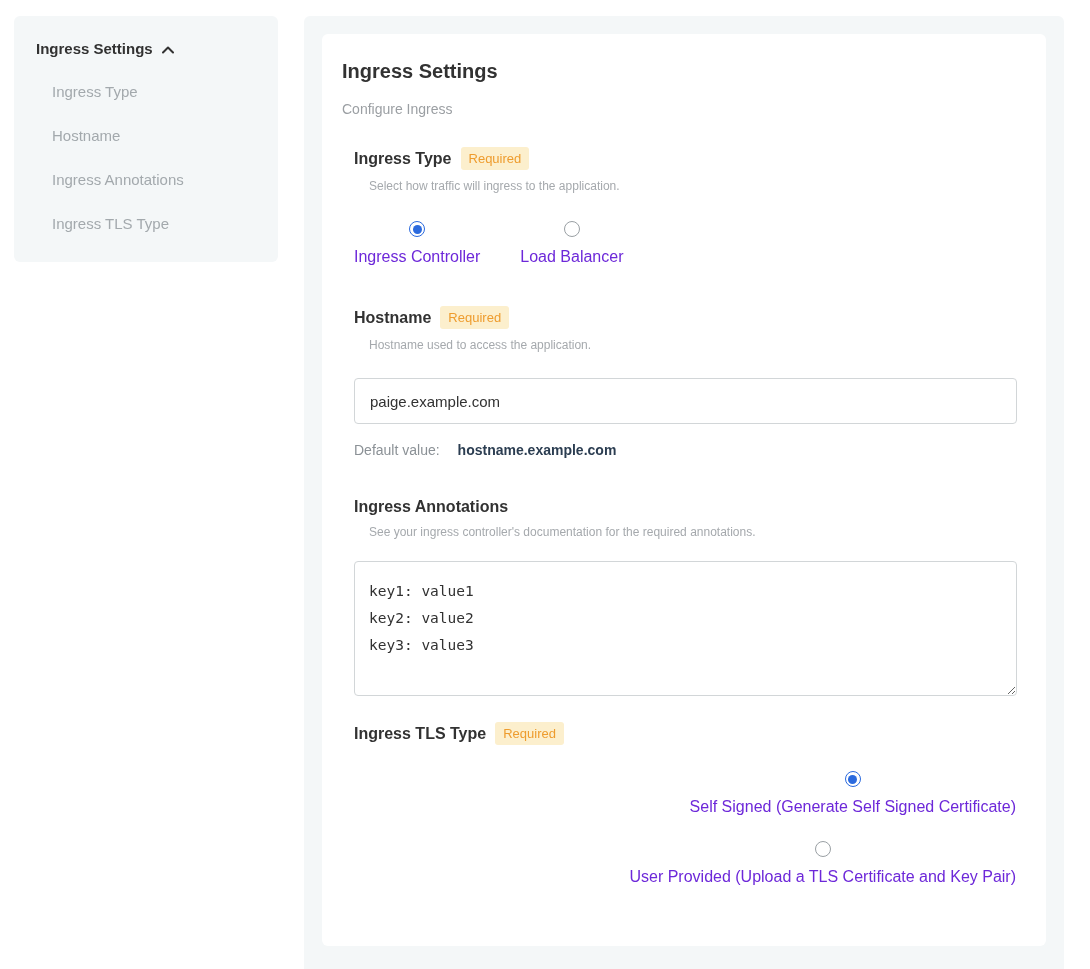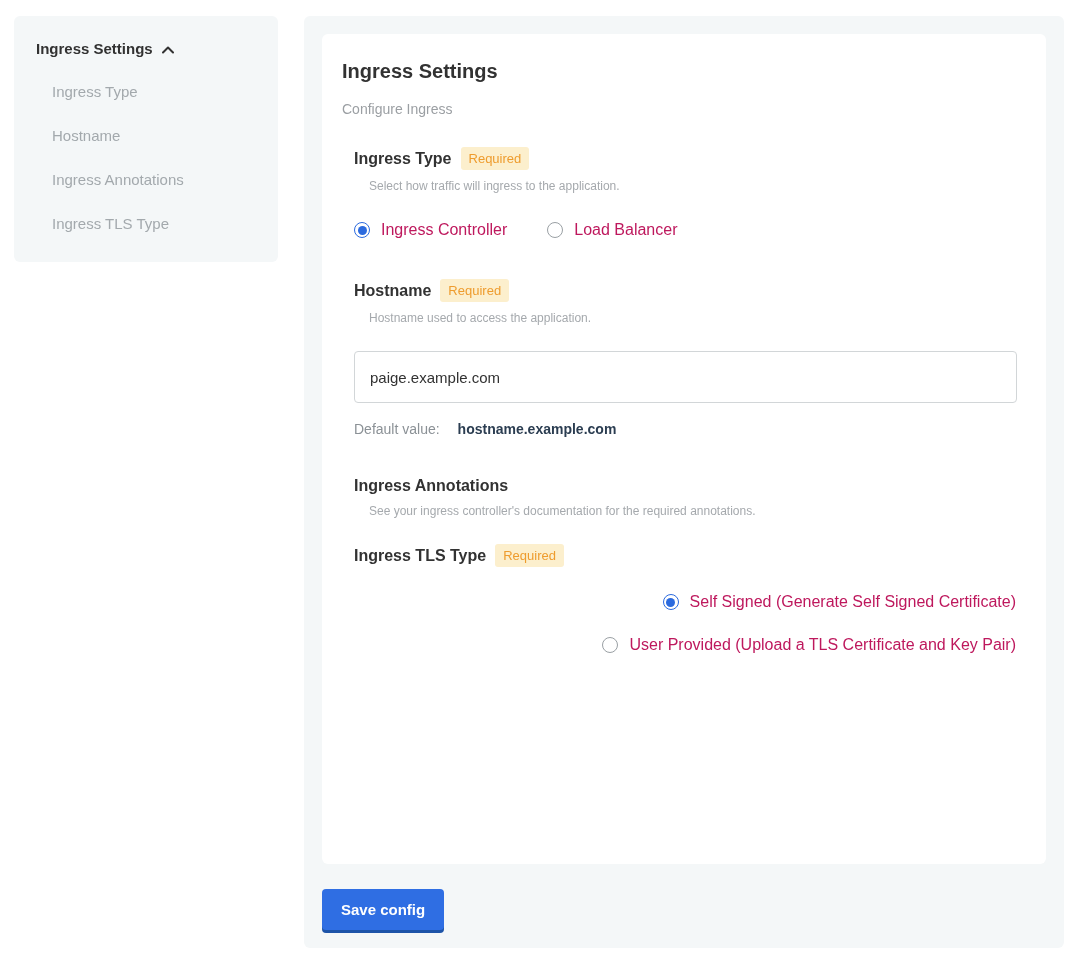--- a/index.html
+++ b/index.html
@@ -112,22 +112,23 @@
     display: flex;
     flex-direction: column;
     gap: 25px;
     align-items: flex-end;
   }
   .radio-option {
     display: flex;
     align-items: center;
     gap: 11px;
     font-size: 16px;
-    color: #be185d;
-    cursor: pointer;
+    color: #6d28d9;
+    cursor: pointer;
+    flex-direction: column;
   }
   .radio-circle {
     width: 16px;
     height: 16px;
     border-radius: 50%;
     border: 1.5px solid #9aa0a4;
     background: #ffffff;
     position: relative;
     flex-shrink: 0;
   }
@@ -139,21 +140,21 @@
     position: absolute;
     inset: 2.5px;
     border-radius: 50%;
     background: #2b6ade;
   }
 
   
   .text-input {
     display: block;
     width: 663px;
-    height: 52px;
+    height: 46px;
     margin-top: 26px;
     border: 1px solid #d2d6d8;
     border-radius: 4px;
     padding: 0 15px;
     font-size: 15px;
     font-family: "Liberation Sans", sans-serif;
     color: #323232;
     background: #ffffff;
     outline: none;
   }
@@ -255,20 +256,23 @@
           <p class="help-text">Hostname used to access the application.</p>
           <input type="text" class="text-input" value="paige.example.com" style="">
           <p class="default-line"><span>Default value:</span><span class="default-value">hostname.example.com</span></p>
         </div>
 
         <div class="section">
           <div class="section-header">
             <h2 class="section-title">Ingress Annotations</h2>
           </div>
           <p class="help-text">See your ingress controller's documentation for the required annotations.</p>
+          <textarea class="annotations-textarea" spellcheck="false" style="">key1: value1
+key2: value2
+key3: value3</textarea>
         </div>
 
         <div class="section" style="margin-top: 26px;">
           <div class="section-header">
             <h2 class="section-title">Ingress TLS Type</h2>
             <span class="required-badge">Required</span>
           </div>
           <div class="radio-col-vertical">
             <label class="radio-option">
               <span class="radio-circle checked"></span>

